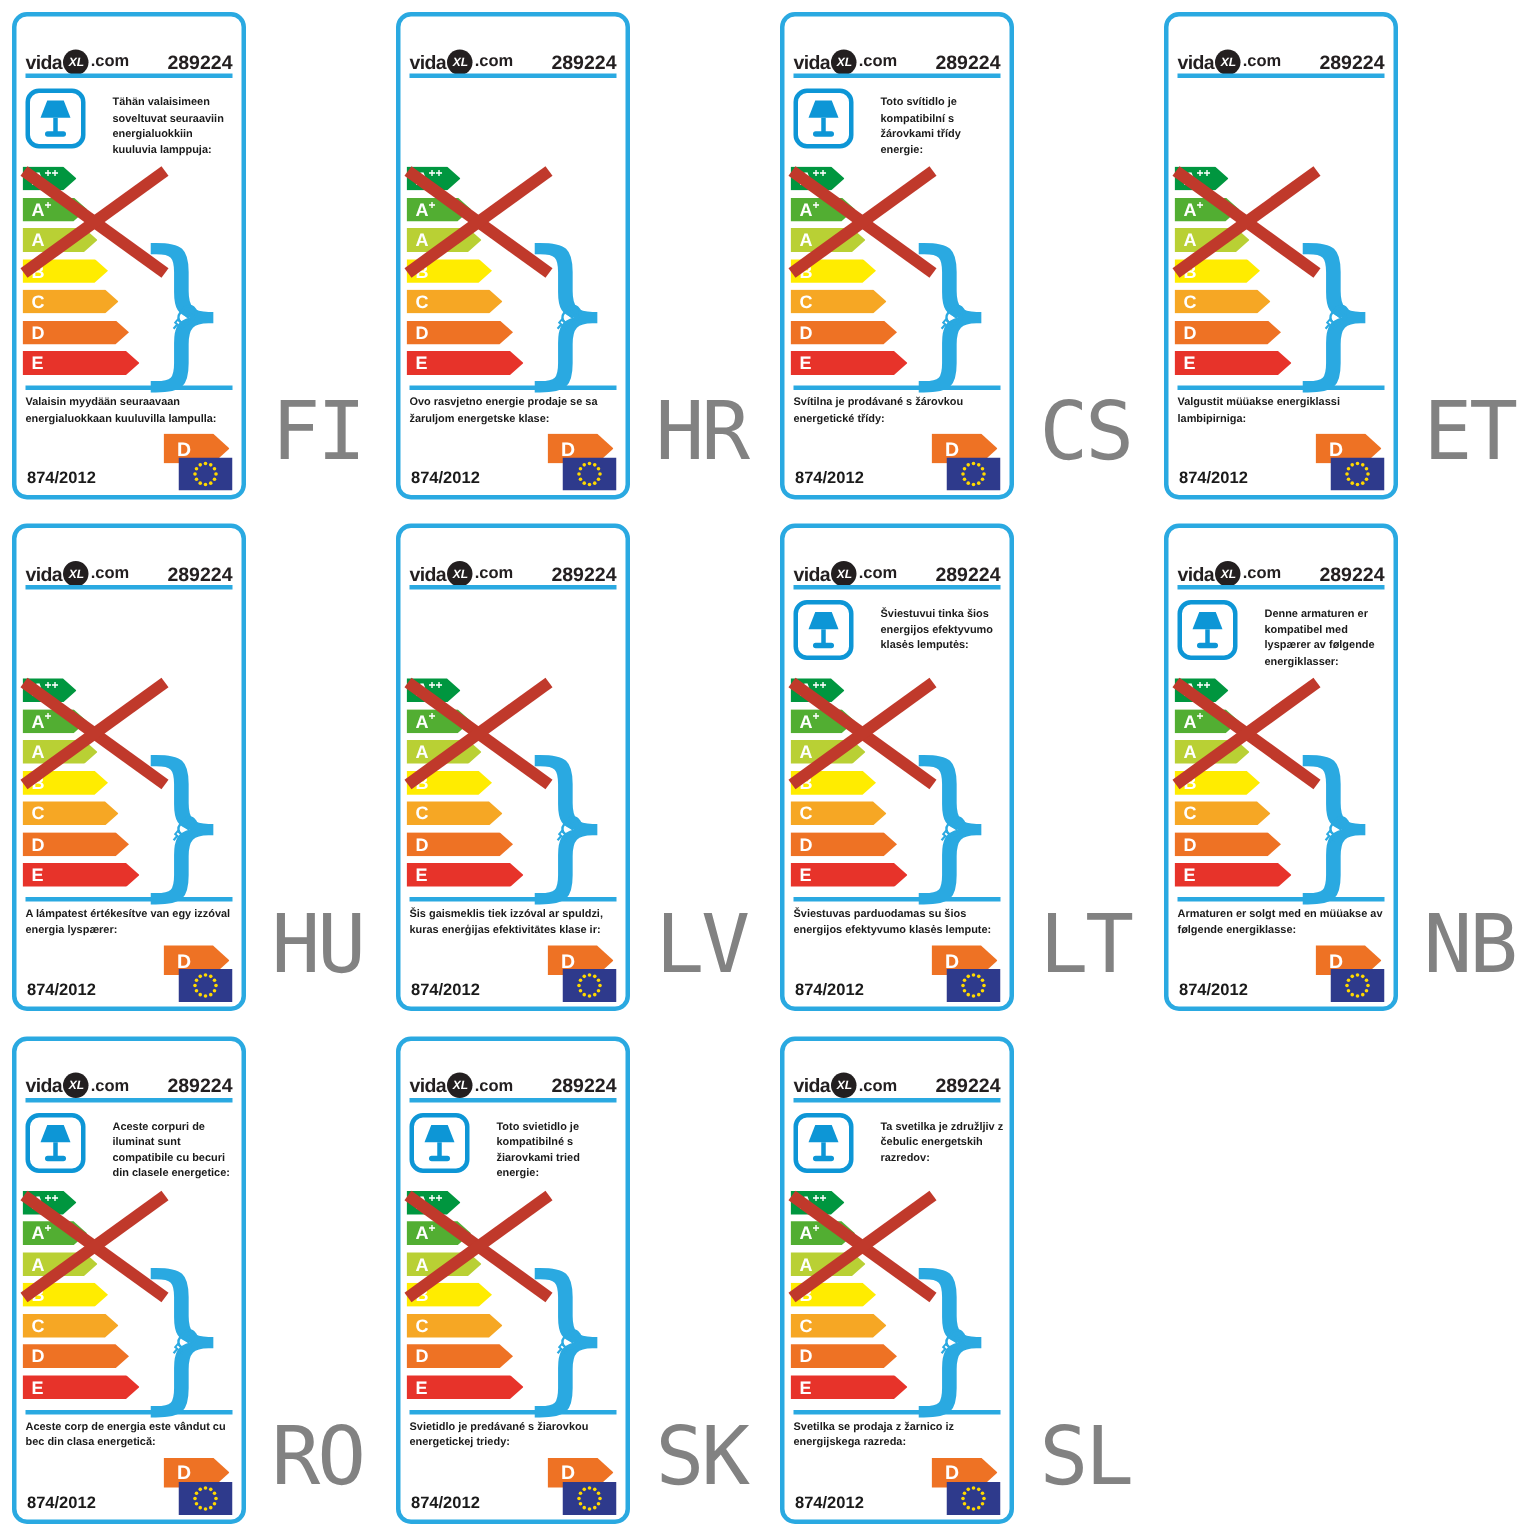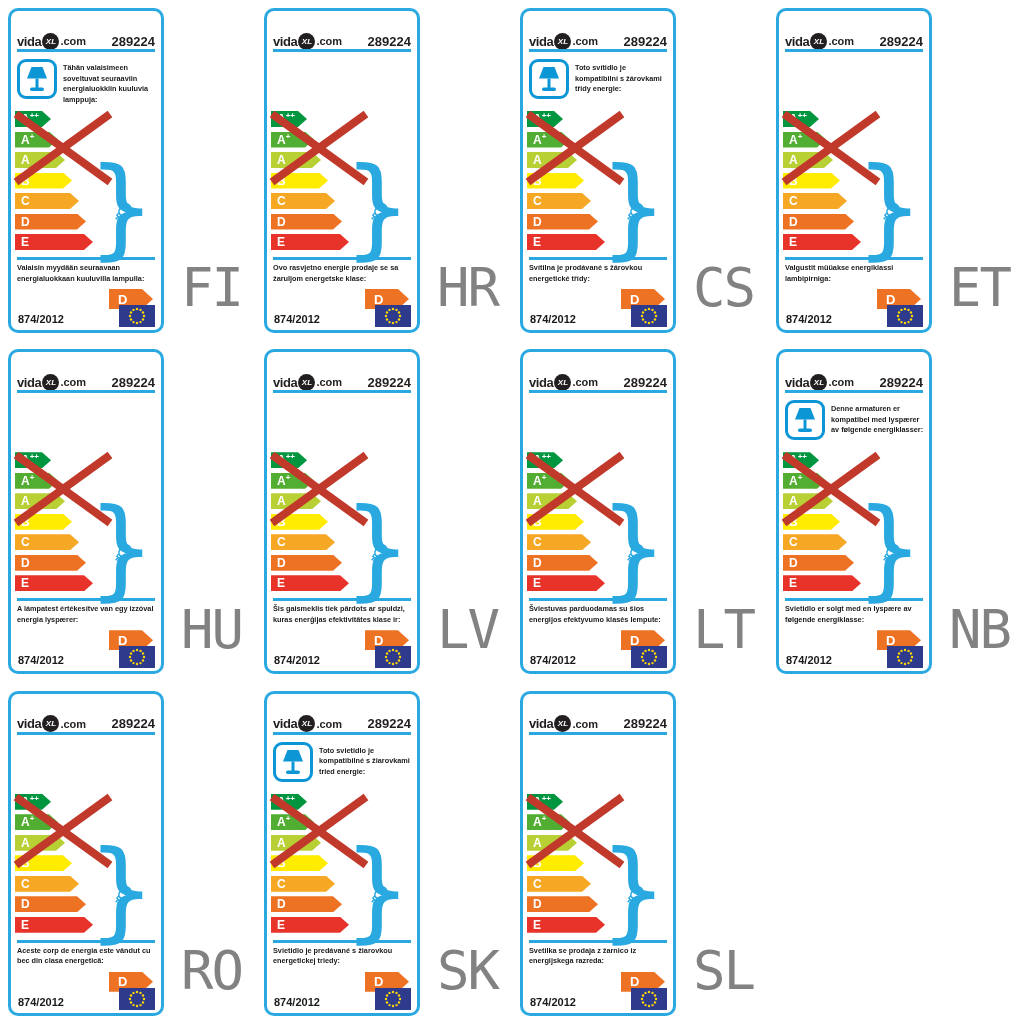--- a/index.html
+++ b/index.html
@@ -17,21 +17,21 @@
   .lbl-header{position:absolute;top:4px;left:6px;right:6px;height:28px;display:flex;justify-content:space-between;align-items:center;margin-top:12px;}
   .brand{display:flex;align-items:center;font-weight:bold;color:#231f20;}
   .brand-prefix{font-size:13px;letter-spacing:-0.4px;}
   .brand-badge{width:17px;height:17px;border-radius:50%;background:#231f20;color:#fff;display:flex;align-items:center;justify-content:center;font-size:8px;font-weight:bold;font-style:italic;margin:0 1px;flex:none;}
   .brand-suffix{font-size:11px;}
   .product-number{font-size:13px;font-weight:bold;color:#231f20;}
 
   .divider{position:absolute;left:6px;right:6px;height:3px;background:var(--c-border);}
   .div1{top:38px;} .div2{top:246px;}
 
-  .top-info{position:absolute;top:48px;left:6px;right:3px;display:flex;gap:6px;}
+  .top-info{position:absolute;top:48px;left:6px;right:3px;display:flex;gap:18px;}
   .lamp-box{width:40px;height:40px;border:3px solid var(--c-lamp);border-radius:9px;flex:none;display:flex;align-items:center;justify-content:center;}
   .top-text{font-size:7.3px;font-weight:600;line-height:1.45;padding-top:4px;}
 
   .arrows{position:absolute;top:100px;left:4px;}
   .arrow{height:16px;margin-bottom:4.5px;clip-path:polygon(0 0,calc(100% - 9px) 0,100% 50%,calc(100% - 9px) 100%,0 100%);
     color:#fff;font-weight:bold;font-size:12px;display:flex;align-items:flex-start;padding-left:6px;line-height:16px;}
   .a0{width:36px}.a1{width:43px}.a2{width:50px}.a3{width:57px}.a4{width:64px}.a5{width:71px}.a6{width:78px}
   .arw-sup{font-size:8px;line-height:1;margin-top:1px;font-weight:bold;}
 
   .cross{position:absolute;top:96px;left:0;}
@@ -583,21 +583,21 @@
 
       <svg class="bulb" width="24" height="24" viewBox="0 0 24 24" fill="none">
         <rect x="7" y="2" width="9" height="13" rx="4.2" stroke="var(--c-border)" stroke-width="1.6"></rect>
         <path d="M9.5 6.5 h4.5 M9.5 9.5 h4.5" stroke="var(--c-border)" stroke-width="1.3"></path>
         <rect x="8.6" y="15" width="6" height="2.6" stroke="var(--c-border)" stroke-width="1.3"></rect>
         <path d="M10.4 17.8 v3.6 M12.9 17.8 v3.6" stroke="var(--c-border)" stroke-width="1.5"></path>
       </svg>
 
       <div class="divider div2"></div>
 
-      <div class="bottom-text">Šis gaismeklis tiek pārdots ar spuldzi, kuras enerģijas efektivitātes klase ir:</div>
+      <div class="bottom-text">Šis gaismeklis tiek izzóval ar spuldzi, kuras enerģijas efektivitātes klase ir:</div>
 
       <div class="sold-arrow">
         <span>D</span>
       </div>
 
       <div class="regulation">874/2012</div>
 
       <div class="eu-flag">
         <svg width="36" height="22" viewBox="0 0 36 22">
           <rect width="36" height="22" fill="var(--c-flag)"></rect>
@@ -631,20 +631,30 @@
           <span class="brand-badge">
               <span>XL</span>
             </span>
           <span class="brand-suffix">.com</span>
         </div>
         <div class="product-number">289224</div>
       </div>
 
       <div class="divider div1"></div>
 
+      <div class="top-info">
+        <div class="lamp-box">
+          <svg width="30" height="30" viewBox="0 0 30 30">
+            <polygon points="9.5,3 20.5,3 25,14.5 5,14.5" fill="var(--c-lamp)"></polygon>
+            <rect x="13.5" y="14.5" width="3" height="9.5" fill="var(--c-lamp)"></rect>
+            <rect x="8" y="23.5" width="14" height="3.6" rx="1.8" fill="var(--c-lamp)"></rect>
+          </svg>
+        </div>
+        <div class="top-text">Šviestuvui tinka šios energijos efektyvumo klasės lemputės:</div>
+      </div>
 
       <div class="arrows">
         <div class="arrow a0" style="background: rgb(0, 150, 63);">
             <span>A</span>
             <sup class="arw-sup">++</sup>
           </div>
         <div class="arrow a1" style="background: rgb(82, 174, 50);">
             <span>A</span>
             <sup class="arw-sup">+</sup>
           </div>
@@ -775,21 +785,21 @@
 
       <svg class="bulb" width="24" height="24" viewBox="0 0 24 24" fill="none">
         <rect x="7" y="2" width="9" height="13" rx="4.2" stroke="var(--c-border)" stroke-width="1.6"></rect>
         <path d="M9.5 6.5 h4.5 M9.5 9.5 h4.5" stroke="var(--c-border)" stroke-width="1.3"></path>
         <rect x="8.6" y="15" width="6" height="2.6" stroke="var(--c-border)" stroke-width="1.3"></rect>
         <path d="M10.4 17.8 v3.6 M12.9 17.8 v3.6" stroke="var(--c-border)" stroke-width="1.5"></path>
       </svg>
 
       <div class="divider div2"></div>
 
-      <div class="bottom-text">Svietidlo er solgt med en lyspære av følgende energiklasse:</div>
+      <div class="bottom-text">Armaturen er solgt med en müüakse av følgende energiklasse:</div>
 
       <div class="sold-arrow">
         <span>D</span>
       </div>
 
       <div class="regulation">874/2012</div>
 
       <div class="eu-flag">
         <svg width="36" height="22" viewBox="0 0 36 22">
           <rect width="36" height="22" fill="var(--c-flag)"></rect>
@@ -823,20 +833,30 @@
           <span class="brand-badge">
               <span>XL</span>
             </span>
           <span class="brand-suffix">.com</span>
         </div>
         <div class="product-number">289224</div>
       </div>
 
       <div class="divider div1"></div>
 
+      <div class="top-info">
+        <div class="lamp-box">
+          <svg width="30" height="30" viewBox="0 0 30 30">
+            <polygon points="9.5,3 20.5,3 25,14.5 5,14.5" fill="var(--c-lamp)"></polygon>
+            <rect x="13.5" y="14.5" width="3" height="9.5" fill="var(--c-lamp)"></rect>
+            <rect x="8" y="23.5" width="14" height="3.6" rx="1.8" fill="var(--c-lamp)"></rect>
+          </svg>
+        </div>
+        <div class="top-text">Aceste corpuri de iluminat sunt compatibile cu becuri din clasele energetice:</div>
+      </div>
 
       <div class="arrows">
         <div class="arrow a0" style="background: rgb(0, 150, 63);">
             <span>A</span>
             <sup class="arw-sup">++</sup>
           </div>
         <div class="arrow a1" style="background: rgb(82, 174, 50);">
             <span>A</span>
             <sup class="arw-sup">+</sup>
           </div>
@@ -1015,20 +1035,30 @@
           <span class="brand-badge">
               <span>XL</span>
             </span>
           <span class="brand-suffix">.com</span>
         </div>
         <div class="product-number">289224</div>
       </div>
 
       <div class="divider div1"></div>
 
+      <div class="top-info">
+        <div class="lamp-box">
+          <svg width="30" height="30" viewBox="0 0 30 30">
+            <polygon points="9.5,3 20.5,3 25,14.5 5,14.5" fill="var(--c-lamp)"></polygon>
+            <rect x="13.5" y="14.5" width="3" height="9.5" fill="var(--c-lamp)"></rect>
+            <rect x="8" y="23.5" width="14" height="3.6" rx="1.8" fill="var(--c-lamp)"></rect>
+          </svg>
+        </div>
+        <div class="top-text">Ta svetilka je združljiv z čebulic energetskih razredov:</div>
+      </div>
 
       <div class="arrows">
         <div class="arrow a0" style="background: rgb(0, 150, 63);">
             <span>A</span>
             <sup class="arw-sup">++</sup>
           </div>
         <div class="arrow a1" style="background: rgb(82, 174, 50);">
             <span>A</span>
             <sup class="arw-sup">+</sup>
           </div>

